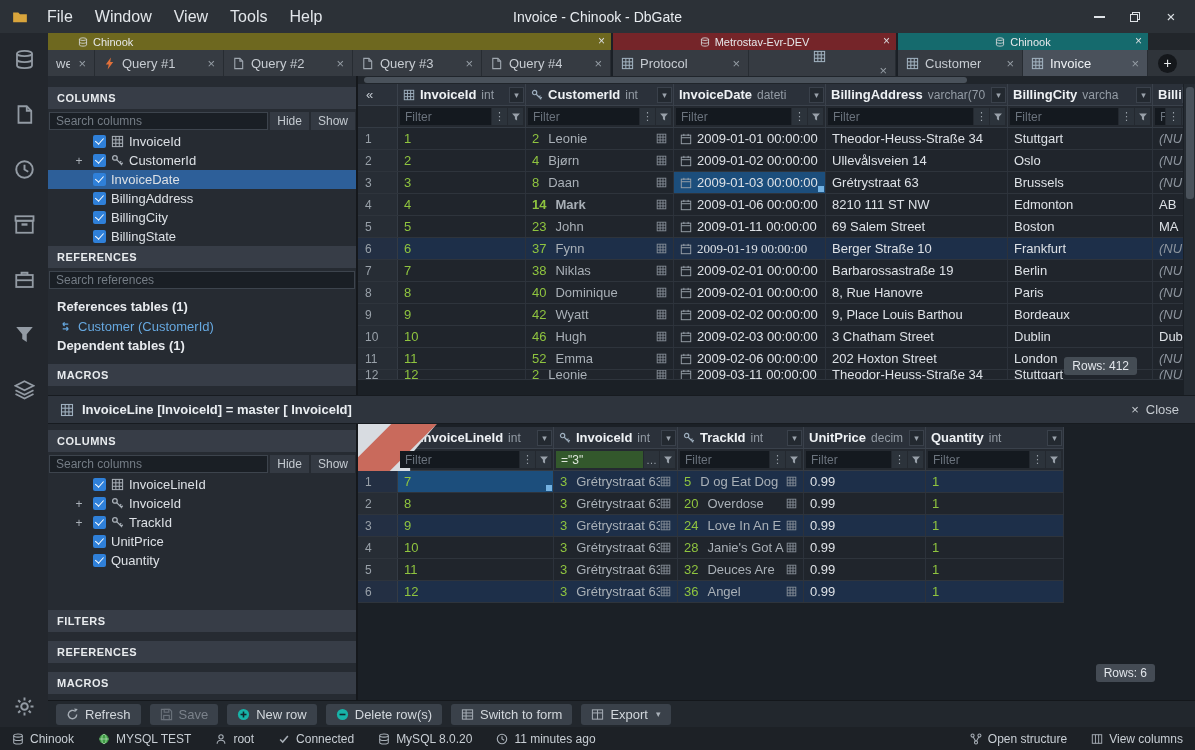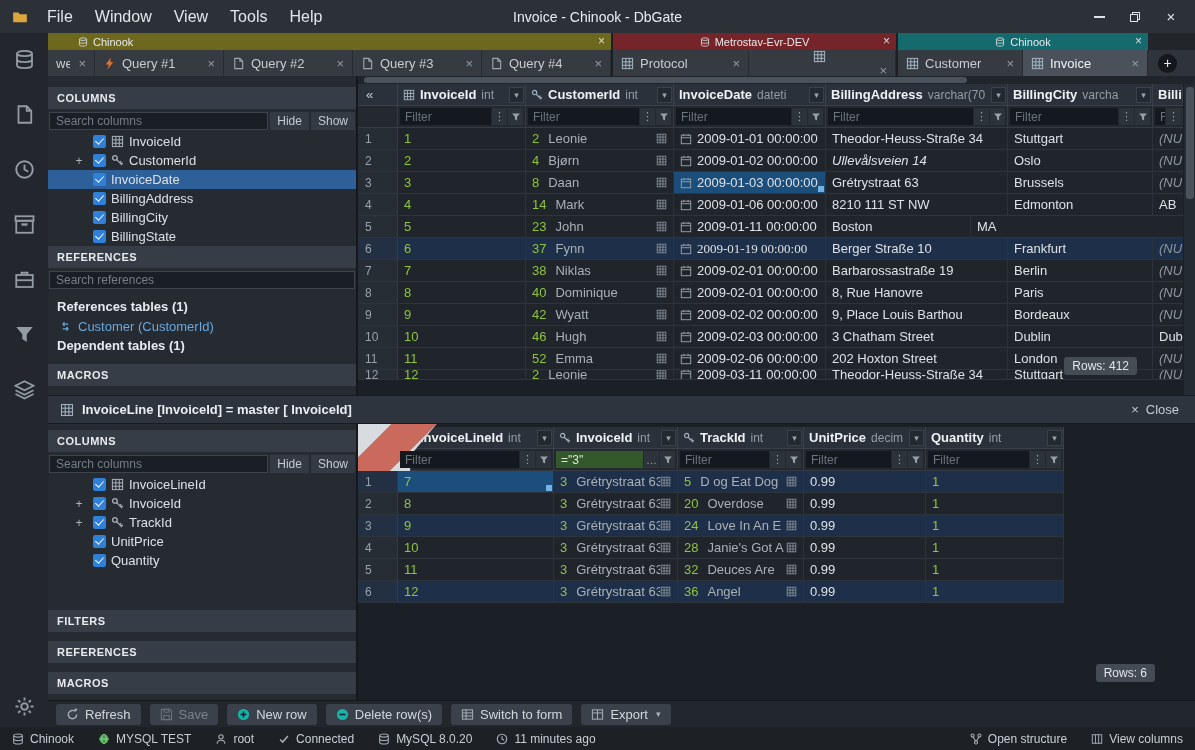--- a/index.html
+++ b/index.html
@@ -662,21 +662,21 @@
                     <span class="ic date-ic">
                       <svg viewBox="0 0 14 14" fill="none" stroke="currentColor" stroke-width="1.1">
                         <rect x="1.5" y="2.5" width="11" height="10"></rect>
                         <line x1="1.5" y1="5.5" x2="12.5" y2="5.5"></line>
                         <line x1="4.5" y1="1" x2="4.5" y2="3.5"></line>
                         <line x1="9.5" y1="1" x2="9.5" y2="3.5"></line>
                       </svg>
                     </span>
                     <span>2009-01-02 00:00:00</span>
                   </div>
-                  <div class="g-cell" style="width: 182px; font-style: italic;">
+                  <div class="g-cell" style="width: 182px;">
                     <span>Ullevålsveien 14</span>
                   </div>
                   <div class="g-cell" style="width: 145px;">
                     <span>Oslo</span>
                   </div>
                   <div class="g-cell" style="flex: 1 1 0%; min-width: 0px;">
                     <span class="null-val">(NU</span>
                   </div>
                 </div>
                 <div class="grow">
@@ -716,21 +716,21 @@
                   </div>
                   <div class="g-cell" style="flex: 1 1 0%; min-width: 0px;">
                     <span class="null-val">(NU</span>
                   </div>
                 </div>
                 <div class="grow">
                   <div class="g-num">4</div>
                   <div class="g-cell" style="width: 128px;">
                     <span class="num-val">4</span>
                   </div>
-                  <div class="g-cell" style="width: 148px;">
+                  <div class="g-cell" style="width: 148px; font-weight: bold;">
                     <span class="num-val">14</span>
                     <span class="fk-name">Mark</span>
                     <span class="ic ref-ic">
                       <svg viewBox="0 0 14 14" fill="none" stroke="currentColor" stroke-width="1.1">
                         <rect x="1.5" y="1.5" width="11" height="11"></rect>
                         <line x1="1.5" y1="5.2" x2="12.5" y2="5.2"></line>
                         <line x1="1.5" y1="8.9" x2="12.5" y2="8.9"></line>
                         <line x1="5.2" y1="1.5" x2="5.2" y2="12.5"></line>
                         <line x1="8.9" y1="1.5" x2="8.9" y2="12.5"></line>
                       </svg>
@@ -778,20 +778,23 @@
                   <div class="g-cell" style="width: 152px;">
                     <span class="ic date-ic">
                       <svg viewBox="0 0 14 14" fill="none" stroke="currentColor" stroke-width="1.1">
                         <rect x="1.5" y="2.5" width="11" height="10"></rect>
                         <line x1="1.5" y1="5.5" x2="12.5" y2="5.5"></line>
                         <line x1="4.5" y1="1" x2="4.5" y2="3.5"></line>
                         <line x1="9.5" y1="1" x2="9.5" y2="3.5"></line>
                       </svg>
                     </span>
                     <span>2009-01-11 00:00:00</span>
+                  </div>
+                  <div class="g-cell" style="width: 182px;">
+                    <span>69 Salem Street</span>
                   </div>
                   <div class="g-cell" style="width: 145px;">
                     <span>Boston</span>
                   </div>
                   <div class="g-cell" style="flex: 1 1 0%; min-width: 0px;">
                     <span>MA</span>
                   </div>
                 </div>
                 <div class="grow hl">
                   <div class="g-num">6</div>

